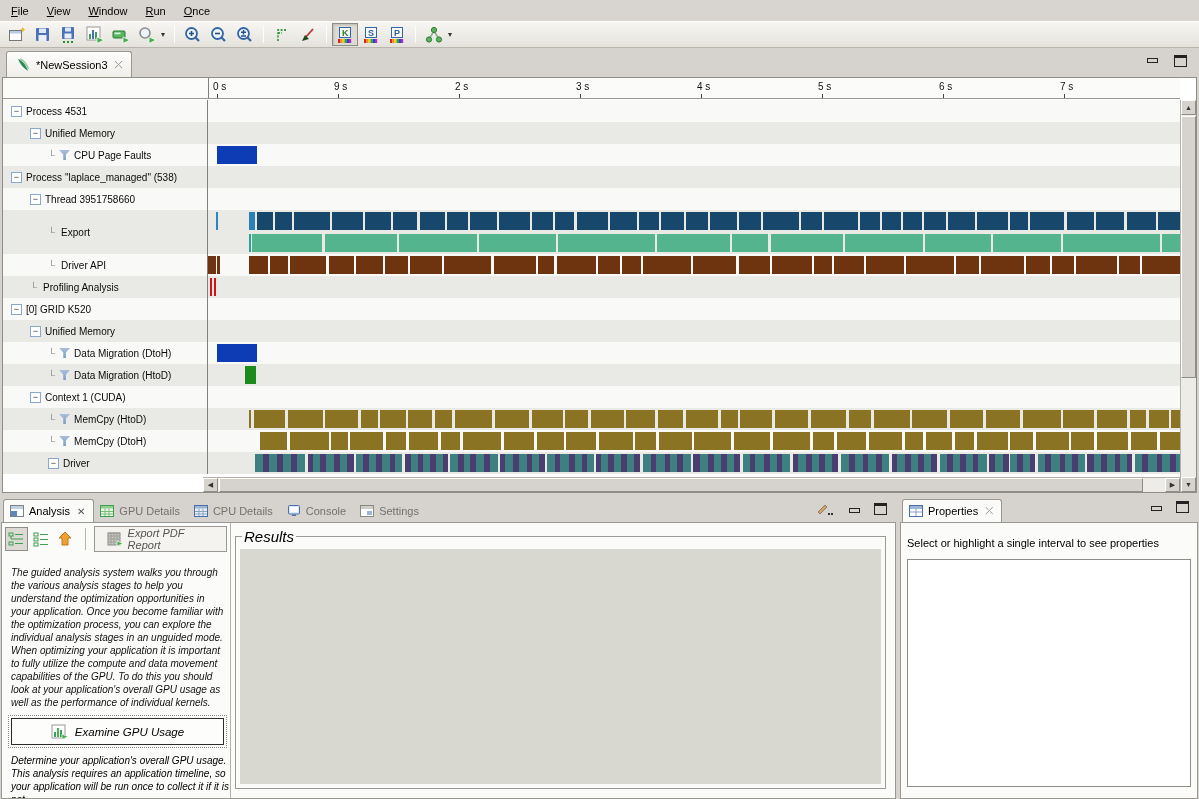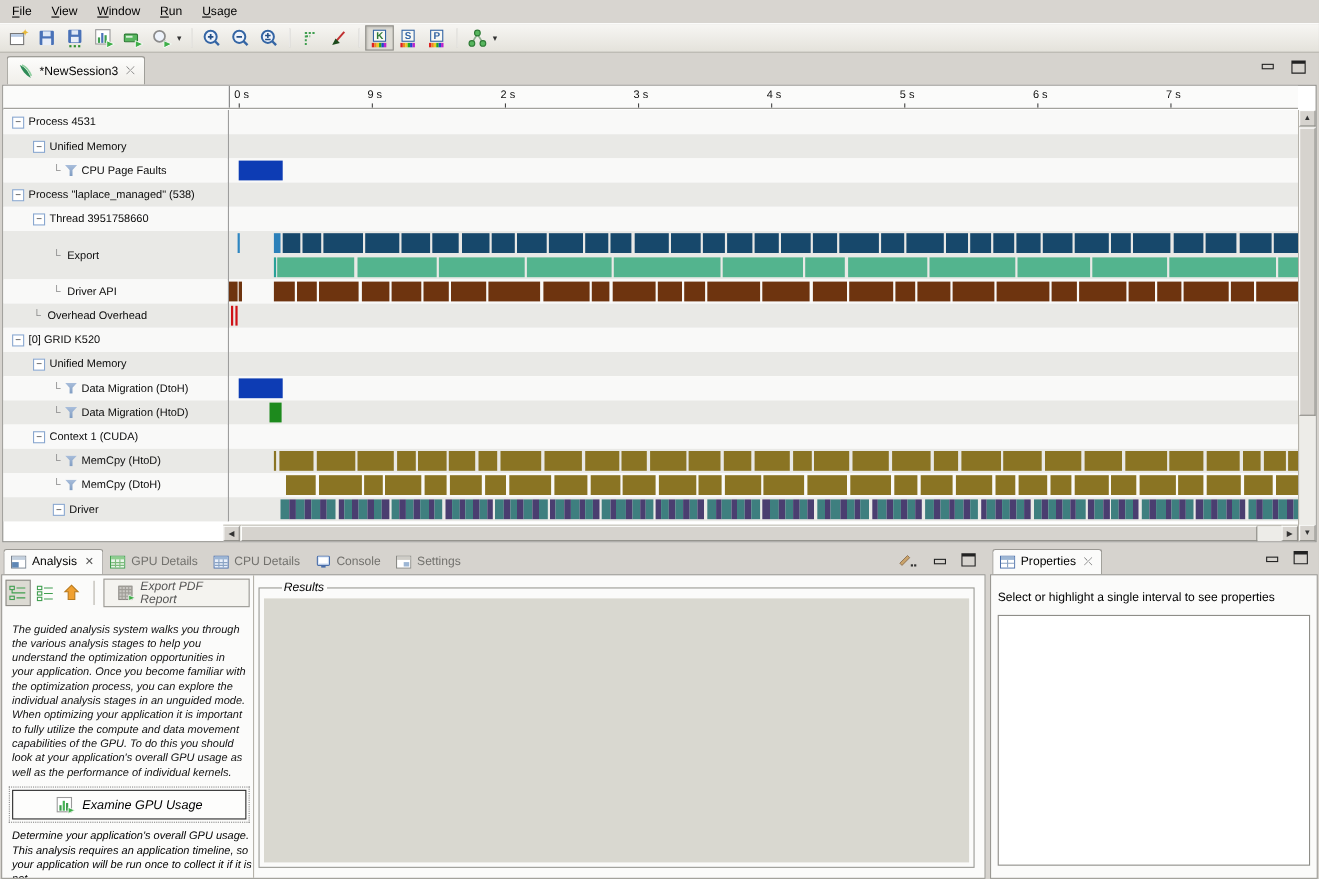--- a/index.html
+++ b/index.html
@@ -74,37 +74,37 @@
   .atb-btn.pressed { border:1px solid #8e8d88; background:#dcdad3; }
   .atb-sep { width:1px; height:22px; background:#b5b2aa; margin:0 6px; }
   .export-btn { display:flex; align-items:center; gap:6px; height:26px; padding:0 12px; background:#f4f3ef; border:1px solid #9a9893; color:#555; }
   .analysis-body { flex:1; padding:5px 5px 0 9px; overflow:hidden; }
   .stage-header { background:#7b9cc4; border:1px solid #55719a; color:#0c2143; font-weight:bold; font-size:11.5px; padding:3px 6px; }
   .stage-text { margin-top:7px; font-size:10px; line-height:13px; color:#101010; width:214px; }
   .examine-btn { margin-top:9px; width:213px; height:27px; display:flex; align-items:center; justify-content:center; gap:7px; background:#fdfdfc; border:1px solid #2b2b2b; outline:1px dotted #888; outline-offset:2px; font-size:11.5px; }
   .examine-desc { margin-top:9px; font-size:10px; line-height:13px; width:222px; }
   .results-wrap { flex:1; padding:5px 9px 9px 4px; }
   .results-fs { height:100%; border:1px solid #9a9a94; padding:4px; }
-  .results-fs legend { font-size:11px; padding:0 2px; margin-left:16px; }
+  .results-fs legend { font-size:15px; padding:0 2px; margin-left:2px; }
   .results-inner { width:100%; height:100%; background:#d9d8d0; }
   
   .props-hint { font-size:11px; margin:14px 0 10px 6px; }
   .props-box { margin:0 6px; height:228px; background:#fff; border:1px solid #8e8d88; }
 </style>
 </head>
 <body>
 
 <div class="app">
 
   <div class="menubar">
       <span class="menu-item">File</span>
       <span class="menu-item">View</span>
       <span class="menu-item">Window</span>
       <span class="menu-item">Run</span>
-      <span class="menu-item">Usage</span>
+      <span class="menu-item">Once</span>
     </div>
 
   <div class="toolbar">
       <div class="tb-btn">
         <span class="ic"><svg width="18" height="18">
             <rect x="1.5" y="4.5" width="12" height="10" fill="#fff" stroke="#777"></rect>
             <rect x="2" y="5" width="11" height="2.5" fill="#b8cbe4"></rect>
             <text x="11" y="7" font-size="9" fill="#e7b93a" font-family="Liberation Sans">✦</text>
           </svg></span>
       </div>
@@ -300,21 +300,21 @@
             <div class="row s-dark tall" style="padding-left: 45px;">
               <span class="corner">└</span>
               <span class="tree-label">Export</span>
             </div>
             <div class="row s-light" style="padding-left: 45px;">
               <span class="corner">└</span>
               <span class="tree-label">Driver API</span>
             </div>
             <div class="row s-dark" style="padding-left: 27px;">
               <span class="corner">└</span>
-              <span class="tree-label">Overhead Overhead</span>
+              <span class="tree-label">Profiling Analysis</span>
             </div>
             <div class="row s-light" style="padding-left: 8px;">
               <span class="minusbox">−</span>
               <span class="tree-label">[0] GRID K520</span>
             </div>
             <div class="row s-dark" style="padding-left: 27px;">
               <span class="minusbox">−</span>
               <span class="tree-label">Unified Memory</span>
             </div>
             <div class="row s-light" style="padding-left: 45px;">

